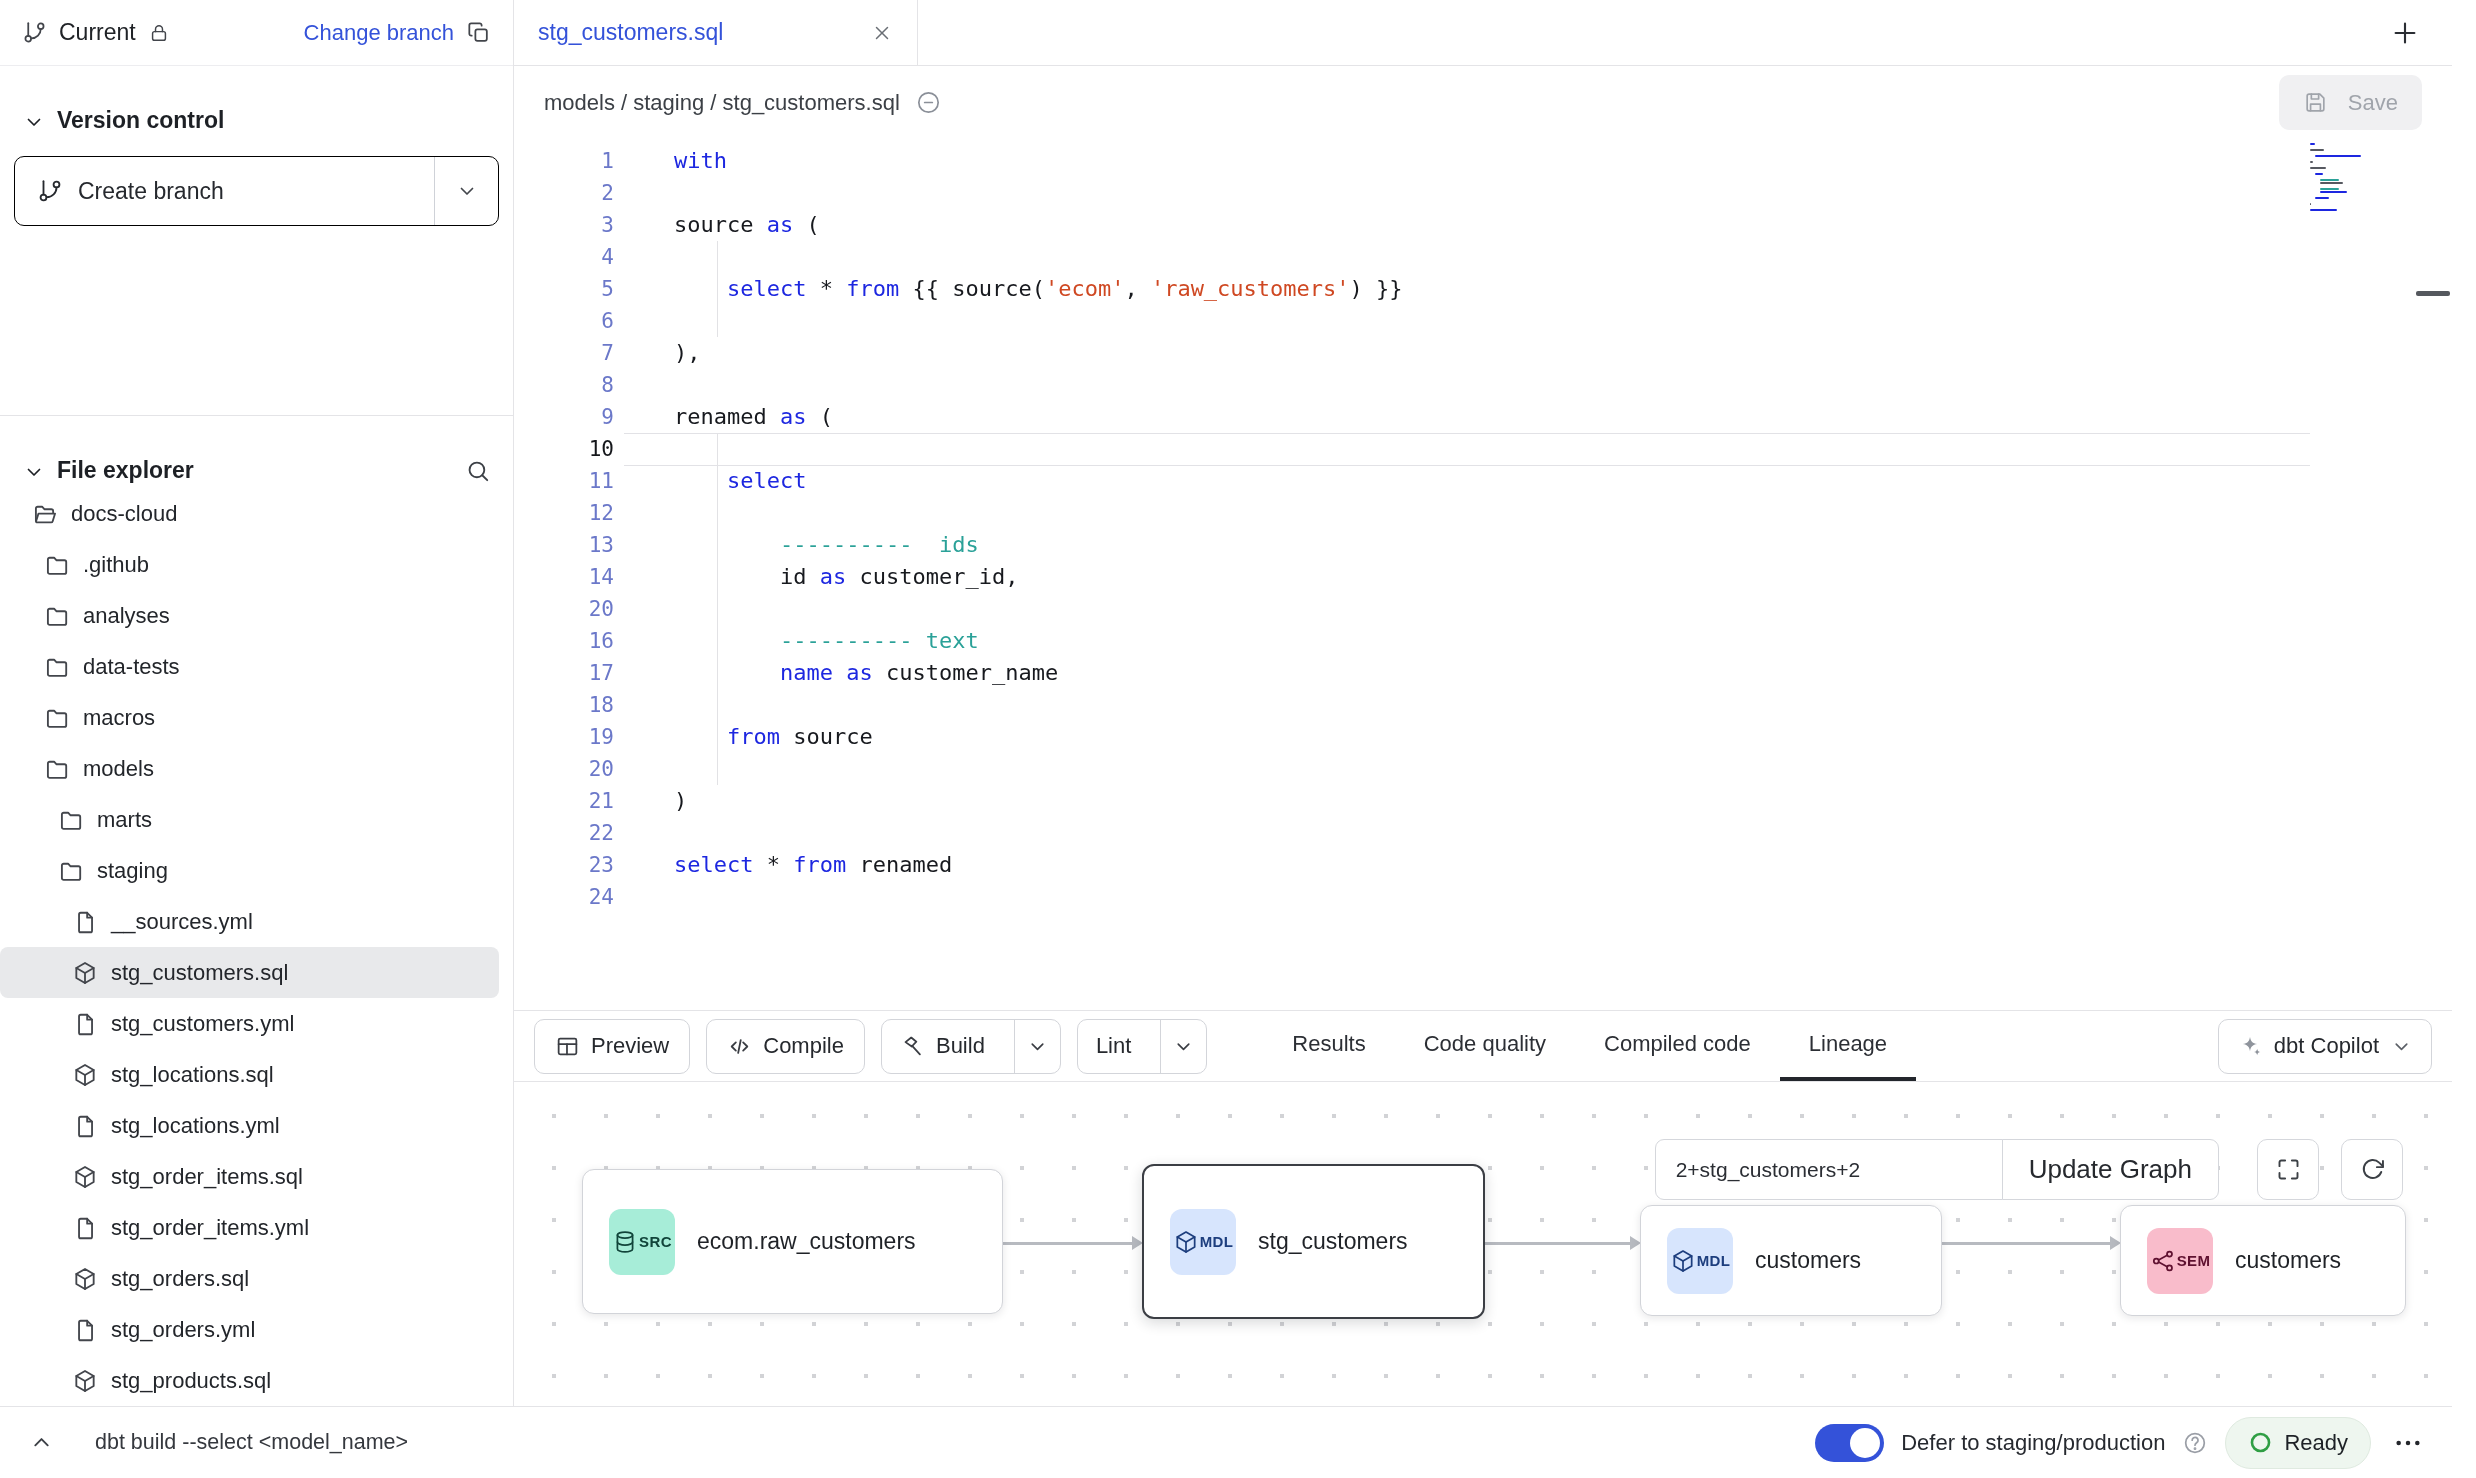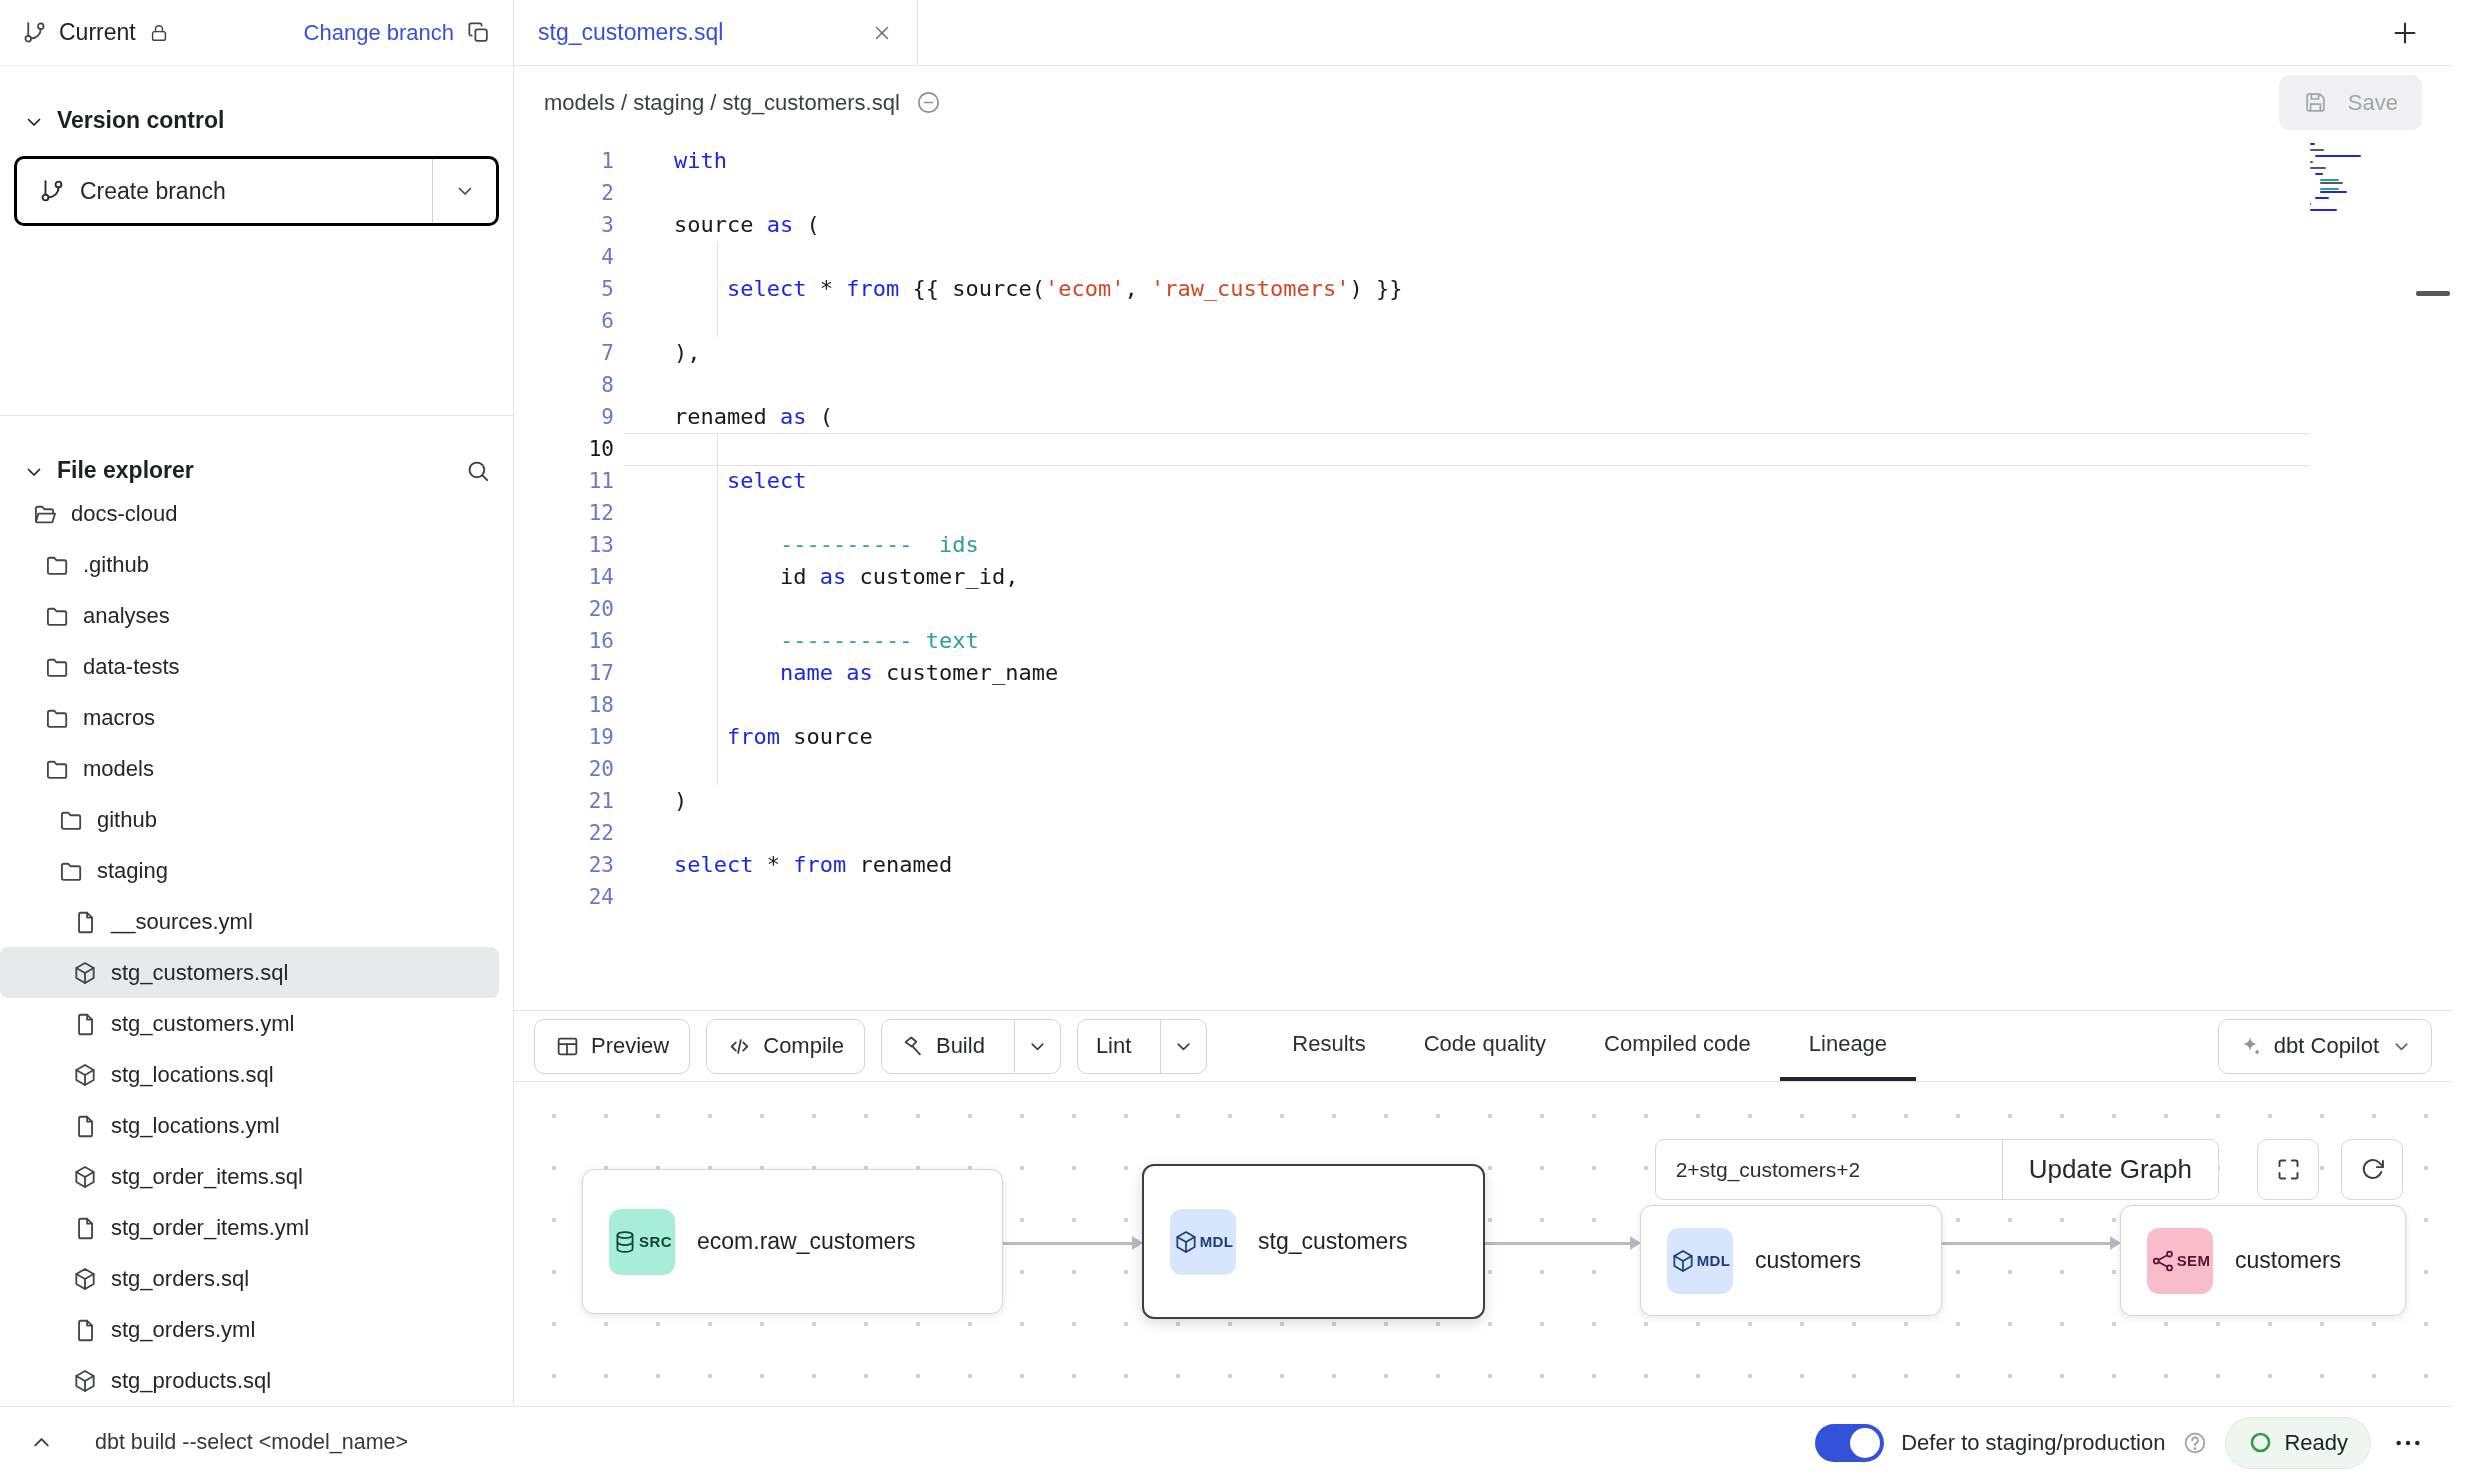--- a/index.html
+++ b/index.html
@@ -10,21 +10,21 @@
   .icon{display:inline-flex;align-items:center;justify-content:center;flex:none}
   .icon svg{display:block}
 
   
   .sidebar{width:514px;flex:none;border-right:1px solid #e4e4e7;display:flex;flex-direction:column;overflow:hidden;background:#fff}
   .sb-top{height:66px;flex:none;display:flex;align-items:center;gap:12px;padding:0 22px;border-bottom:1px solid #ededf0;color:#42454b}
   .sb-current{font-size:23px;font-weight:500;color:#202327}
   .sb-change{margin-left:auto;color:var(--accent,#3452d9);font-weight:500;font-size:22px;cursor:pointer}
   .section-header{display:flex;align-items:flex-end;gap:11px;padding:0 22px;height:60px;font-size:23px;font-weight:600;color:#1d2025}
   .vc-header{margin-top:8px}
-  .create-branch{margin:22px 14px 0;height:70px;border:3px solid #000000;border-radius:10px;display:flex;align-items:stretch;background:#fff}
+  .create-branch{margin:22px 14px 0;height:70px;border:1px solid #000000;border-radius:10px;display:flex;align-items:stretch;background:#fff}
   .cb-main{flex:1;display:flex;align-items:center;gap:15px;padding-left:22px;font-size:23px;font-weight:500;color:#26292e}
   .cb-caret{width:64px;border-left:1px solid #cfd2d8;display:flex;align-items:center;justify-content:center;color:#42454b}
   .fe-divider{height:1px;background:#e4e4e7;margin-top:189px;flex:none}
   .fe-header{margin-top:8px}
   .fe-search{margin-left:auto;color:#3c4046}
   .fe-section{flex:1;min-height:0;display:flex;flex-direction:column}
   #file-list{flex:1;overflow:hidden;padding-top:4px}
   .fe-item{height:51px;display:flex;align-items:center;gap:13px;font-size:22px;color:#23262b;margin-right:14px;border-radius:8px;padding-left:32px;cursor:pointer}
   .fe-item.lvl1{padding-left:44px}.fe-item.lvl2{padding-left:58px}.fe-item.lvl3{padding-left:72px}
   .fe-item .icon{color:#43464c}
@@ -238,21 +238,21 @@
                 </svg>
               </span>
               <span>models</span>
             </div>
             <div class="fe-item lvl2">
               <span class="icon">
                 <svg width="26" height="26" viewBox="0 0 24 24" fill="none" stroke="currentColor" stroke-width="1.7" stroke-linecap="round" stroke-linejoin="round">
                   <path d="M3.6 18.6V6.9c0-.9.7-1.6 1.6-1.6h4.1l2.1 2.3h7.5c.9 0 1.6.7 1.6 1.6v9.4c0 .9-.7 1.6-1.6 1.6H5.2c-.9 0-1.6-.7-1.6-1.6z"></path>
                 </svg>
               </span>
-              <span>github</span>
+              <span>marts</span>
             </div>
             <div class="fe-item lvl2">
               <span class="icon">
                 <svg width="26" height="26" viewBox="0 0 24 24" fill="none" stroke="currentColor" stroke-width="1.7" stroke-linecap="round" stroke-linejoin="round">
                   <path d="M3.6 18.6V6.9c0-.9.7-1.6 1.6-1.6h4.1l2.1 2.3h7.5c.9 0 1.6.7 1.6 1.6v9.4c0 .9-.7 1.6-1.6 1.6H5.2c-.9 0-1.6-.7-1.6-1.6z"></path>
                 </svg>
               </span>
               <span>staging</span>
             </div>
             <div class="fe-item lvl3">

